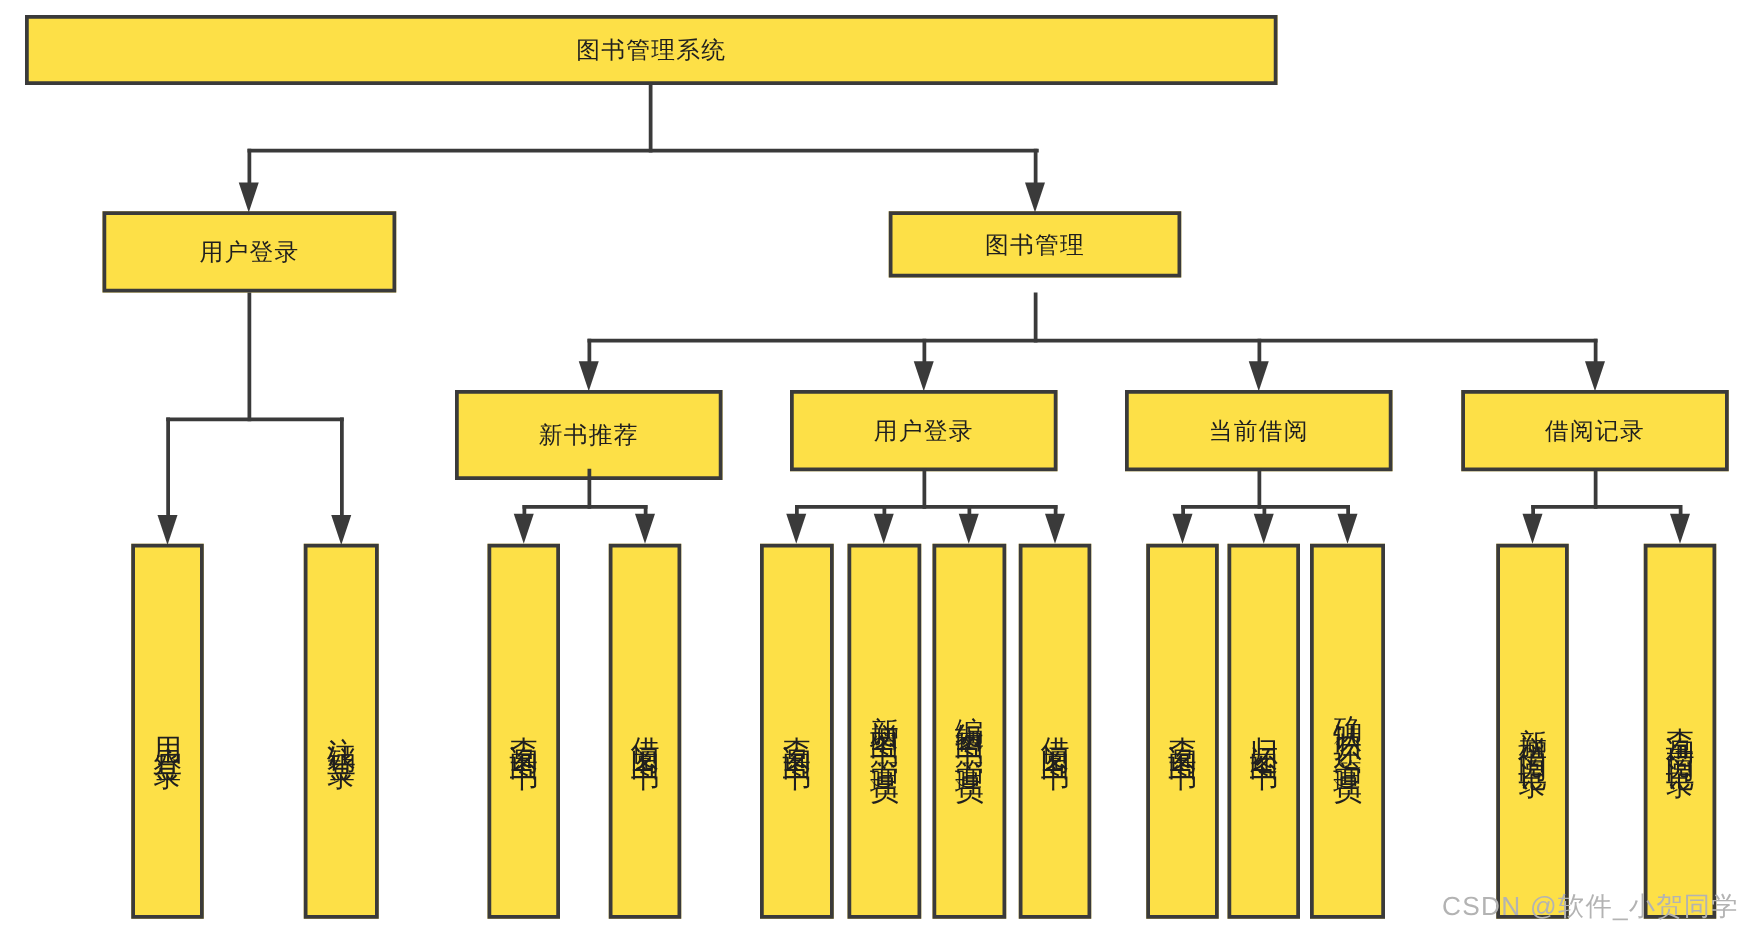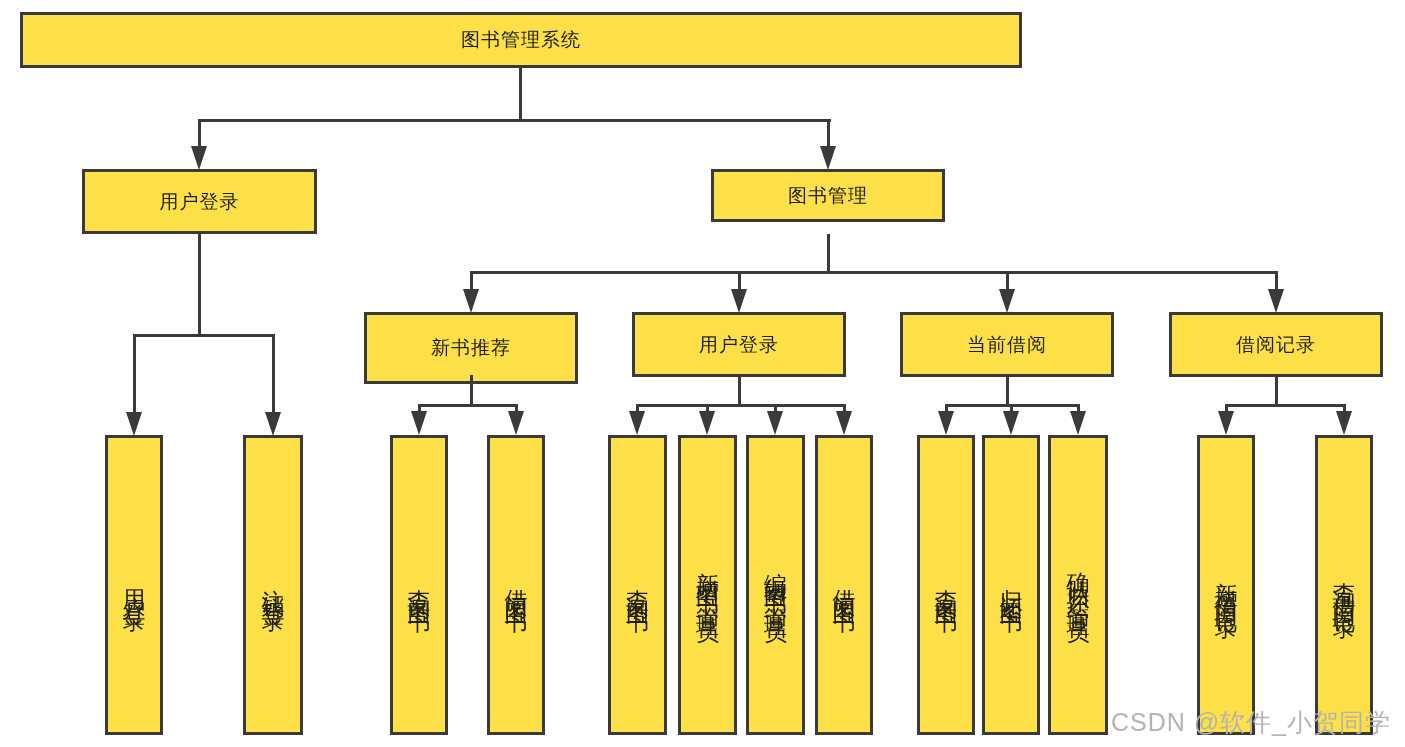--- a/index.html
+++ b/index.html
@@ -23,21 +23,21 @@
     font-size:23px;letter-spacing:7px;line-height:1;
   }
   .v{position:absolute;width:3px;background:var(--line);}
   .h{position:absolute;height:3px;background:var(--line);}
   .ar{
     position:absolute;width:0;height:0;
     border-left:8px solid transparent;border-right:8px solid transparent;
     border-top:24px solid var(--line);
   }
   .watermark{
-    position:absolute;right:14px;bottom:8px;font-size:25px;color:var(--wm);
+    position:absolute;right:14px;bottom:8px;font-size:21px;color:var(--wm);
     letter-spacing:1px;white-space:nowrap;
   }
 </style>
 </head>
 <body>
 
 <div class="canvas">
 
   <div class="box hbox root">图书管理系统</div>
 

